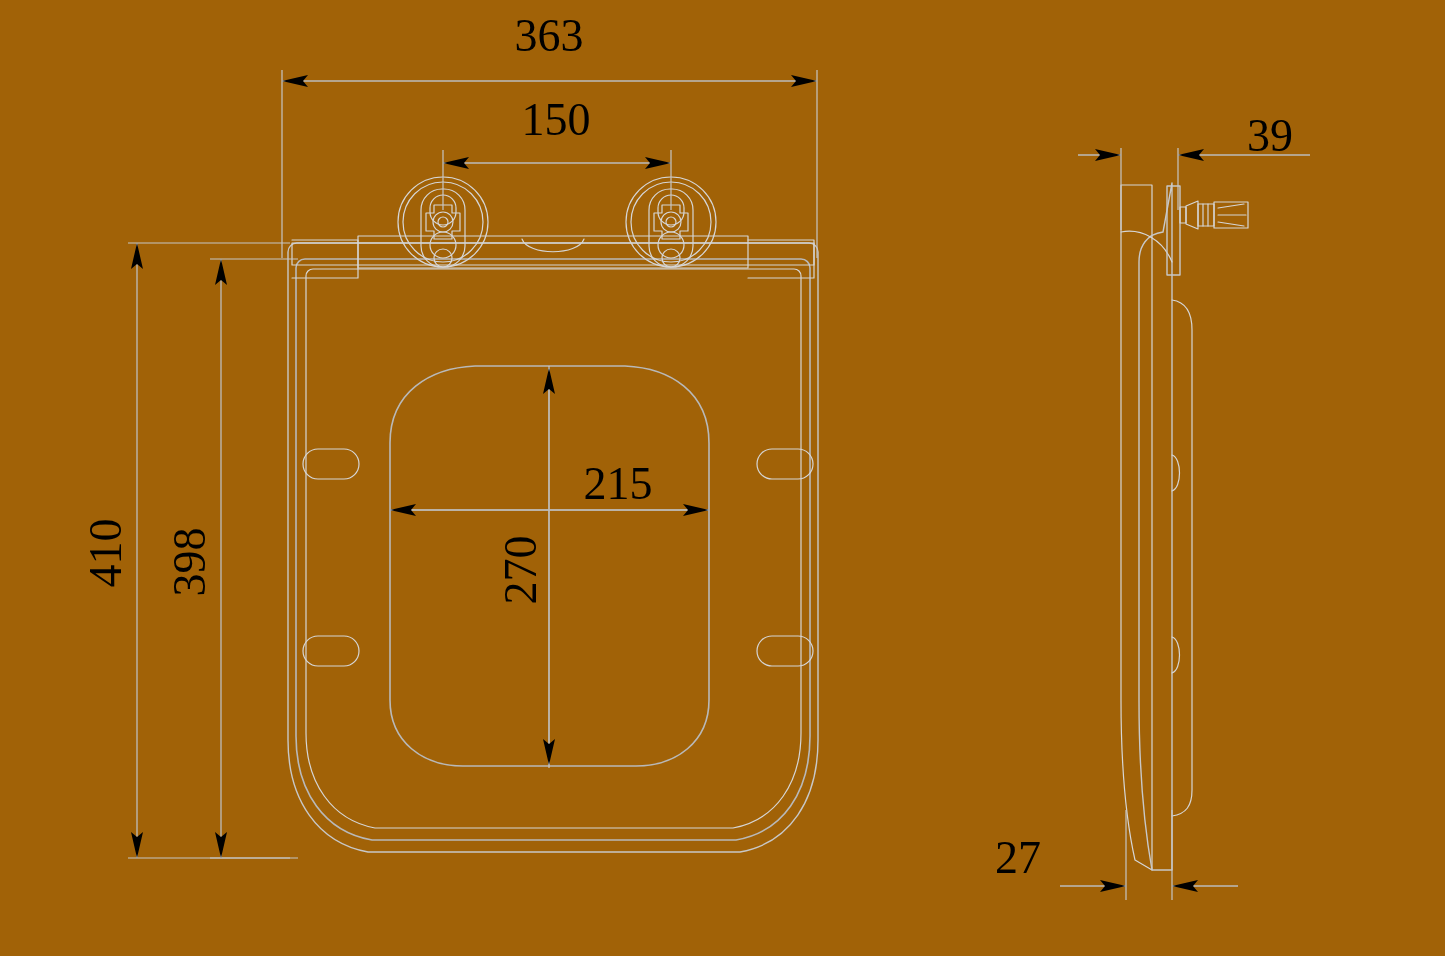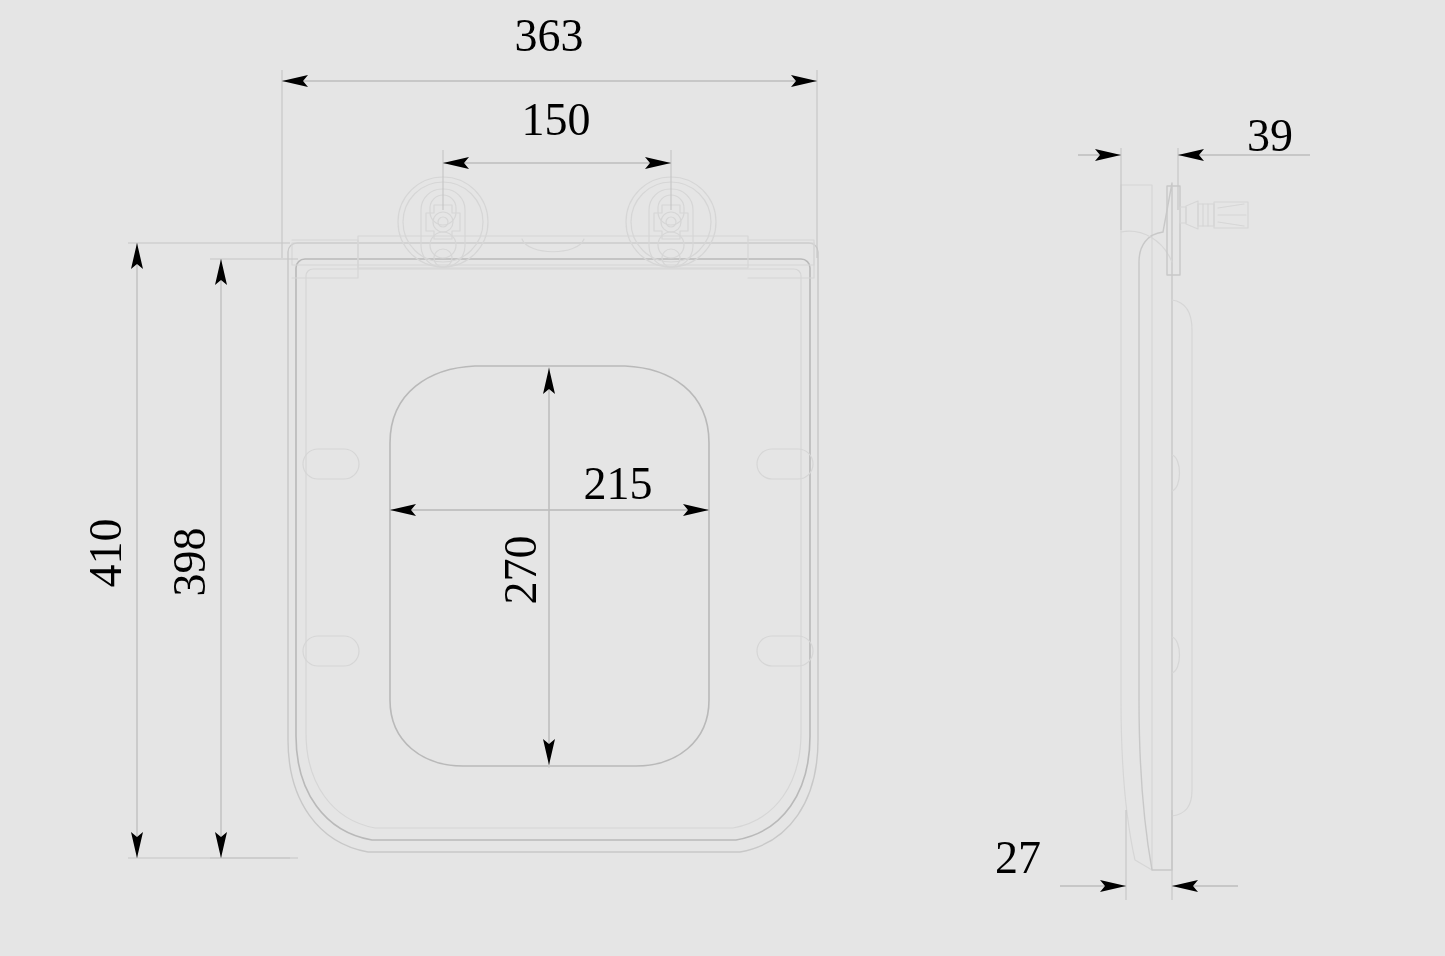--- a/index.html
+++ b/index.html
@@ -10,21 +10,21 @@
   body {
     width: 1445px;
     height: 956px;
     overflow: hidden;
     font-family: "Liberation Serif", serif;
   }
   #drawing-root {
     position: relative;
     width: 1445px;
     height: 956px;
-    background: #e5e5e5;
+    background: #a16207;
     text-decoration: underline;
   }
   svg.cad {
     position: absolute;
     left: 0;
     top: 0;
     width: 1445px;
     height: 956px;
     display: block;
   }

